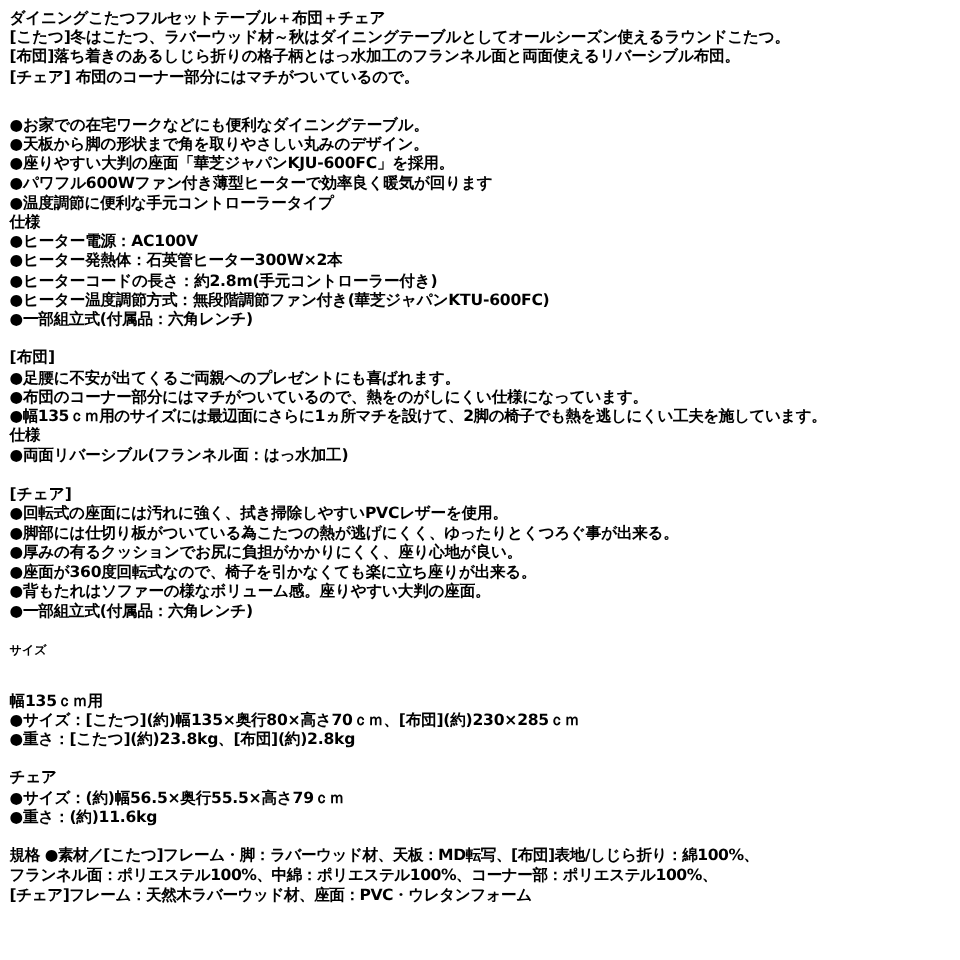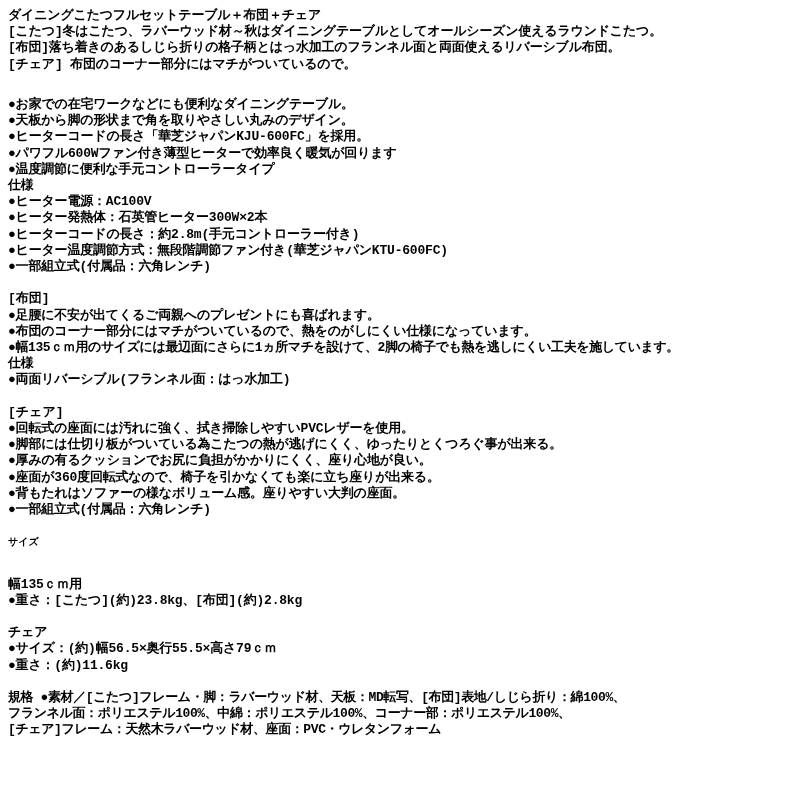--- a/index.html
+++ b/index.html
@@ -13,21 +13,20 @@
     overflow: hidden;
     font-family: "DejaVu Sans", "Liberation Sans", sans-serif;
     color: #000000;
   }
   #page {
     width: 800px;
     height: 800px;
     box-sizing: border-box;
     padding: 8px 6px 6px 8px;
     position: relative;
-    font-family: Liberation Mono, monospace;
   }
   .line {
     font-size: 13px;
     line-height: 16.2px;
     white-space: pre;
     letter-spacing: -0.2px;
     font-weight: 600;
     color: #000;
   }
   .blank {
@@ -60,21 +59,21 @@
   <div class="line">ダイニングこたつフルセットテーブル＋布団＋チェア</div>
   <div class="line">[こたつ]冬はこたつ、ラバーウッド材～秋はダイニングテーブルとしてオールシーズン使えるラウンドこたつ。</div>
   <div class="line">[布団]落ち着きのあるしじら折りの格子柄とはっ水加工のフランネル面と両面使えるリバーシブル布団。</div>
   <div class="line">[チェア] 布団のコーナー部分にはマチがついているので。</div>
 
   <div class="blank"></div>
   <div class="blank-sm"></div>
 
   <div class="line">●お家での在宅ワークなどにも便利なダイニングテーブル。</div>
   <div class="line">●天板から脚の形状まで角を取りやさしい丸みのデザイン。</div>
-  <div class="line">●ヒーターコードの長さ「華芝ジャパンKJU-600FC」を採用。</div>
+  <div class="line">●座りやすい大判の座面「華芝ジャパンKJU-600FC」を採用。</div>
   <div class="line">●パワフル600Wファン付き薄型ヒーターで効率良く暖気が回ります</div>
   <div class="line">●温度調節に便利な手元コントローラータイプ</div>
   <div class="line">仕様</div>
   <div class="line">●ヒーター電源：AC100V</div>
   <div class="line">●ヒーター発熱体：石英管ヒーター300W×2本</div>
   <div class="line">●ヒーターコードの長さ：約2.8m(手元コントローラー付き)</div>
   <div class="line">●ヒーター温度調節方式：無段階調節ファン付き(華芝ジャパンKTU-600FC)</div>
   <div class="line">●一部組立式(付属品：六角レンチ)</div>
 
   <div class="blank"></div>
@@ -97,20 +96,21 @@
   <div class="line">●一部組立式(付属品：六角レンチ)</div>
 
   <div class="blank"></div>
 
   <div class="size-head">サイズ</div>
 
   <div class="blank"></div>
   <div class="blank-sm"></div>
 
   <div class="line">幅135ｃｍ用</div>
+  <div class="line">●サイズ：[こたつ](約)幅135×奥行80×高さ70ｃｍ、[布団](約)230×285ｃｍ</div>
   <div class="line">●重さ：[こたつ](約)23.8kg、[布団](約)2.8kg</div>
 
   <div class="blank"></div>
 
   <div class="line">チェア</div>
   <div class="line">●サイズ：(約)幅56.5×奥行55.5×高さ79ｃｍ</div>
   <div class="line">●重さ：(約)11.6kg</div>
 
   <div class="blank"></div>
 

